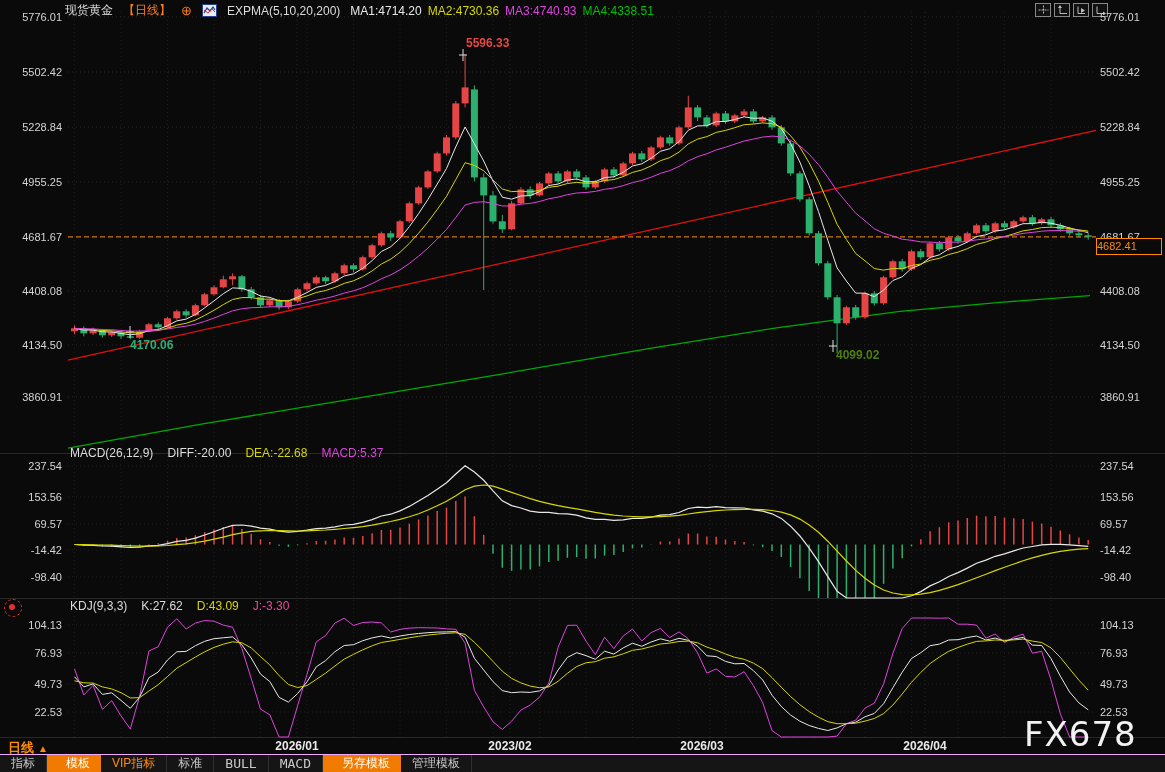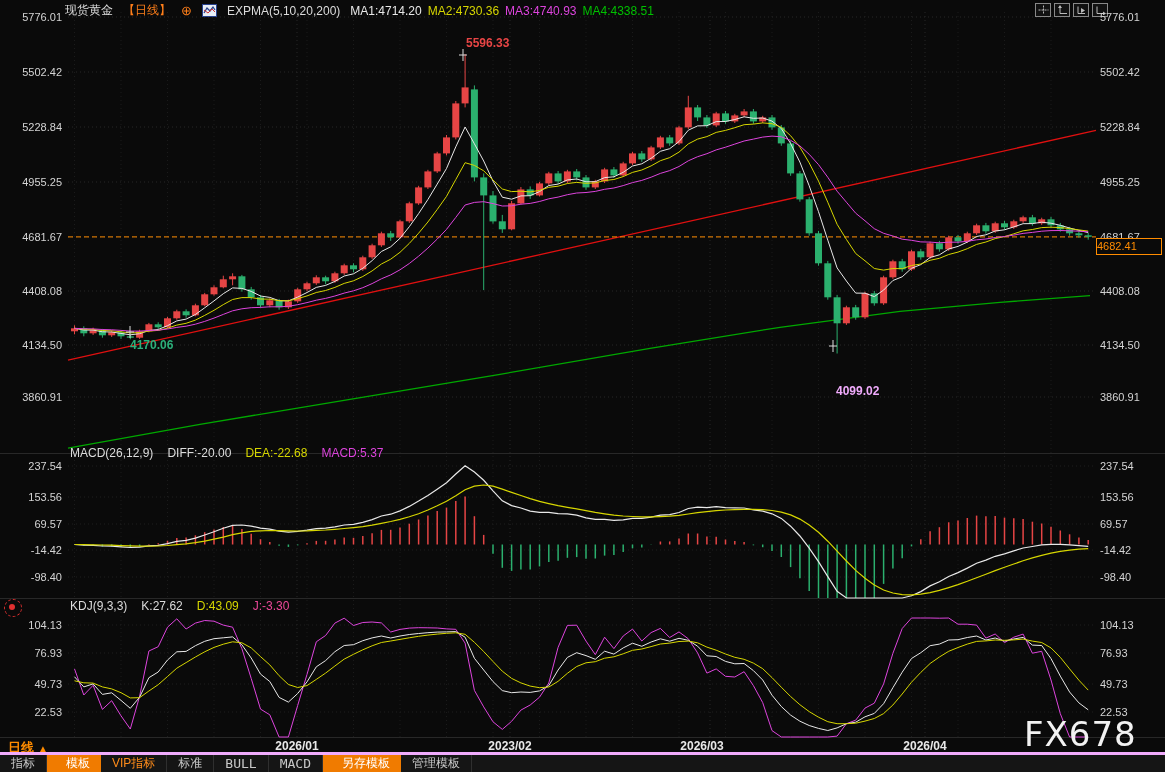--- a/index.html
+++ b/index.html
@@ -12,21 +12,21 @@
   .axL{left:0;width:62px;text-align:right;}
   .axR{left:1100px;width:62px;text-align:left;}
   .ann{position:absolute;font-size:12px;font-weight:bold;z-index:2;white-space:nowrap;}
   .ptag{position:absolute;left:1096px;top:238px;width:64px;height:15px;border:1px solid #ff8c00;
     color:#ff8c00;font-size:11px;line-height:15px;background:#0a0a0a;z-index:3;}
   .date-label{position:absolute;top:739px;width:70px;text-align:center;font-size:12px;font-weight:bold;color:#e8e8e8;z-index:2;}
   #period-sel{position:absolute;left:8px;top:739px;color:#ff8c00;font-size:13px;font-weight:bold;z-index:2;cursor:pointer;}
   #period-sel .tri{font-size:10px;margin-left:4px;}
   .wm{position:absolute;left:1024px;top:714px;font-size:34px;color:#f2f2f2;letter-spacing:1px;z-index:2;
     font-family:"DejaVu Sans",sans-serif;}
-  #tabs{position:absolute;left:0;bottom:0;width:1165px;height:17px;background:#151515;border-top:3px solid #f0abfc;
+  #tabs{position:absolute;left:0;bottom:0;width:1165px;height:17px;background:#151515;border-top:1px solid #f0abfc;
     display:flex;align-items:stretch;z-index:3;}
   #tabs .tab{font-size:12px;line-height:17px;padding:0 11px;color:#c8c8c8;border-right:1px solid #2f2f2f;cursor:pointer;}
   #tabs .tab.active{background:#f07b00;color:#ffffff;border-right:none;padding-left:19px;}
   #tabs .tab.vip{color:#ff8c1a;}
   #tabs .tab.mono{font-family:"DejaVu Sans Mono",monospace;font-size:13px;}
   #tr-icons{position:absolute;left:1035px;top:3px;display:flex;gap:3px;z-index:2;}
   #tr-icons .icon-box{width:14px;height:12px;border:1px solid #888;display:flex;align-items:center;justify-content:center;cursor:pointer;background:#111;}
   #target-marker{position:absolute;left:4px;top:599px;width:16px;height:16px;border:1px dashed #e03030;border-radius:50%;z-index:2;}
   #target-marker i{position:absolute;left:4px;top:4px;width:6px;height:6px;background:#e03030;border-radius:50%;}
   .mini-icon{display:inline-block;}
@@ -526,21 +526,21 @@
   <div class="hdr" style="left:70px;top:599px;gap:14px;">
     <span>KDJ(9,3,3)</span>
     <span>K:27.62</span>
     <span style="color:#d6d600;">D:43.09</span>
     <span style="color:#ec4899;">J:-3.30</span>
   </div>
 
   <div id="annotations">
       <div class="ann" style="left: 466px; top: 36px; color: rgb(232, 69, 69);">5596.33</div>
       <div class="ann" style="left: 130px; top: 338px; color: rgb(43, 176, 122);">4170.06</div>
-      <div class="ann" style="left: 836px; top: 348px; color: #f0abfc; margin-top: 36px;">4099.02</div>
+      <div class="ann" style="left: 836px; top: 348px; color: #4d7c0f;">4099.02</div>
     </div>
 
   <div class="ptag">4682.41</div>
 
   <span id="target-marker">
       <i></i>
     </span>
 
   <div id="period-sel">
     <span>日线</span><span class="tri">▲</span>

